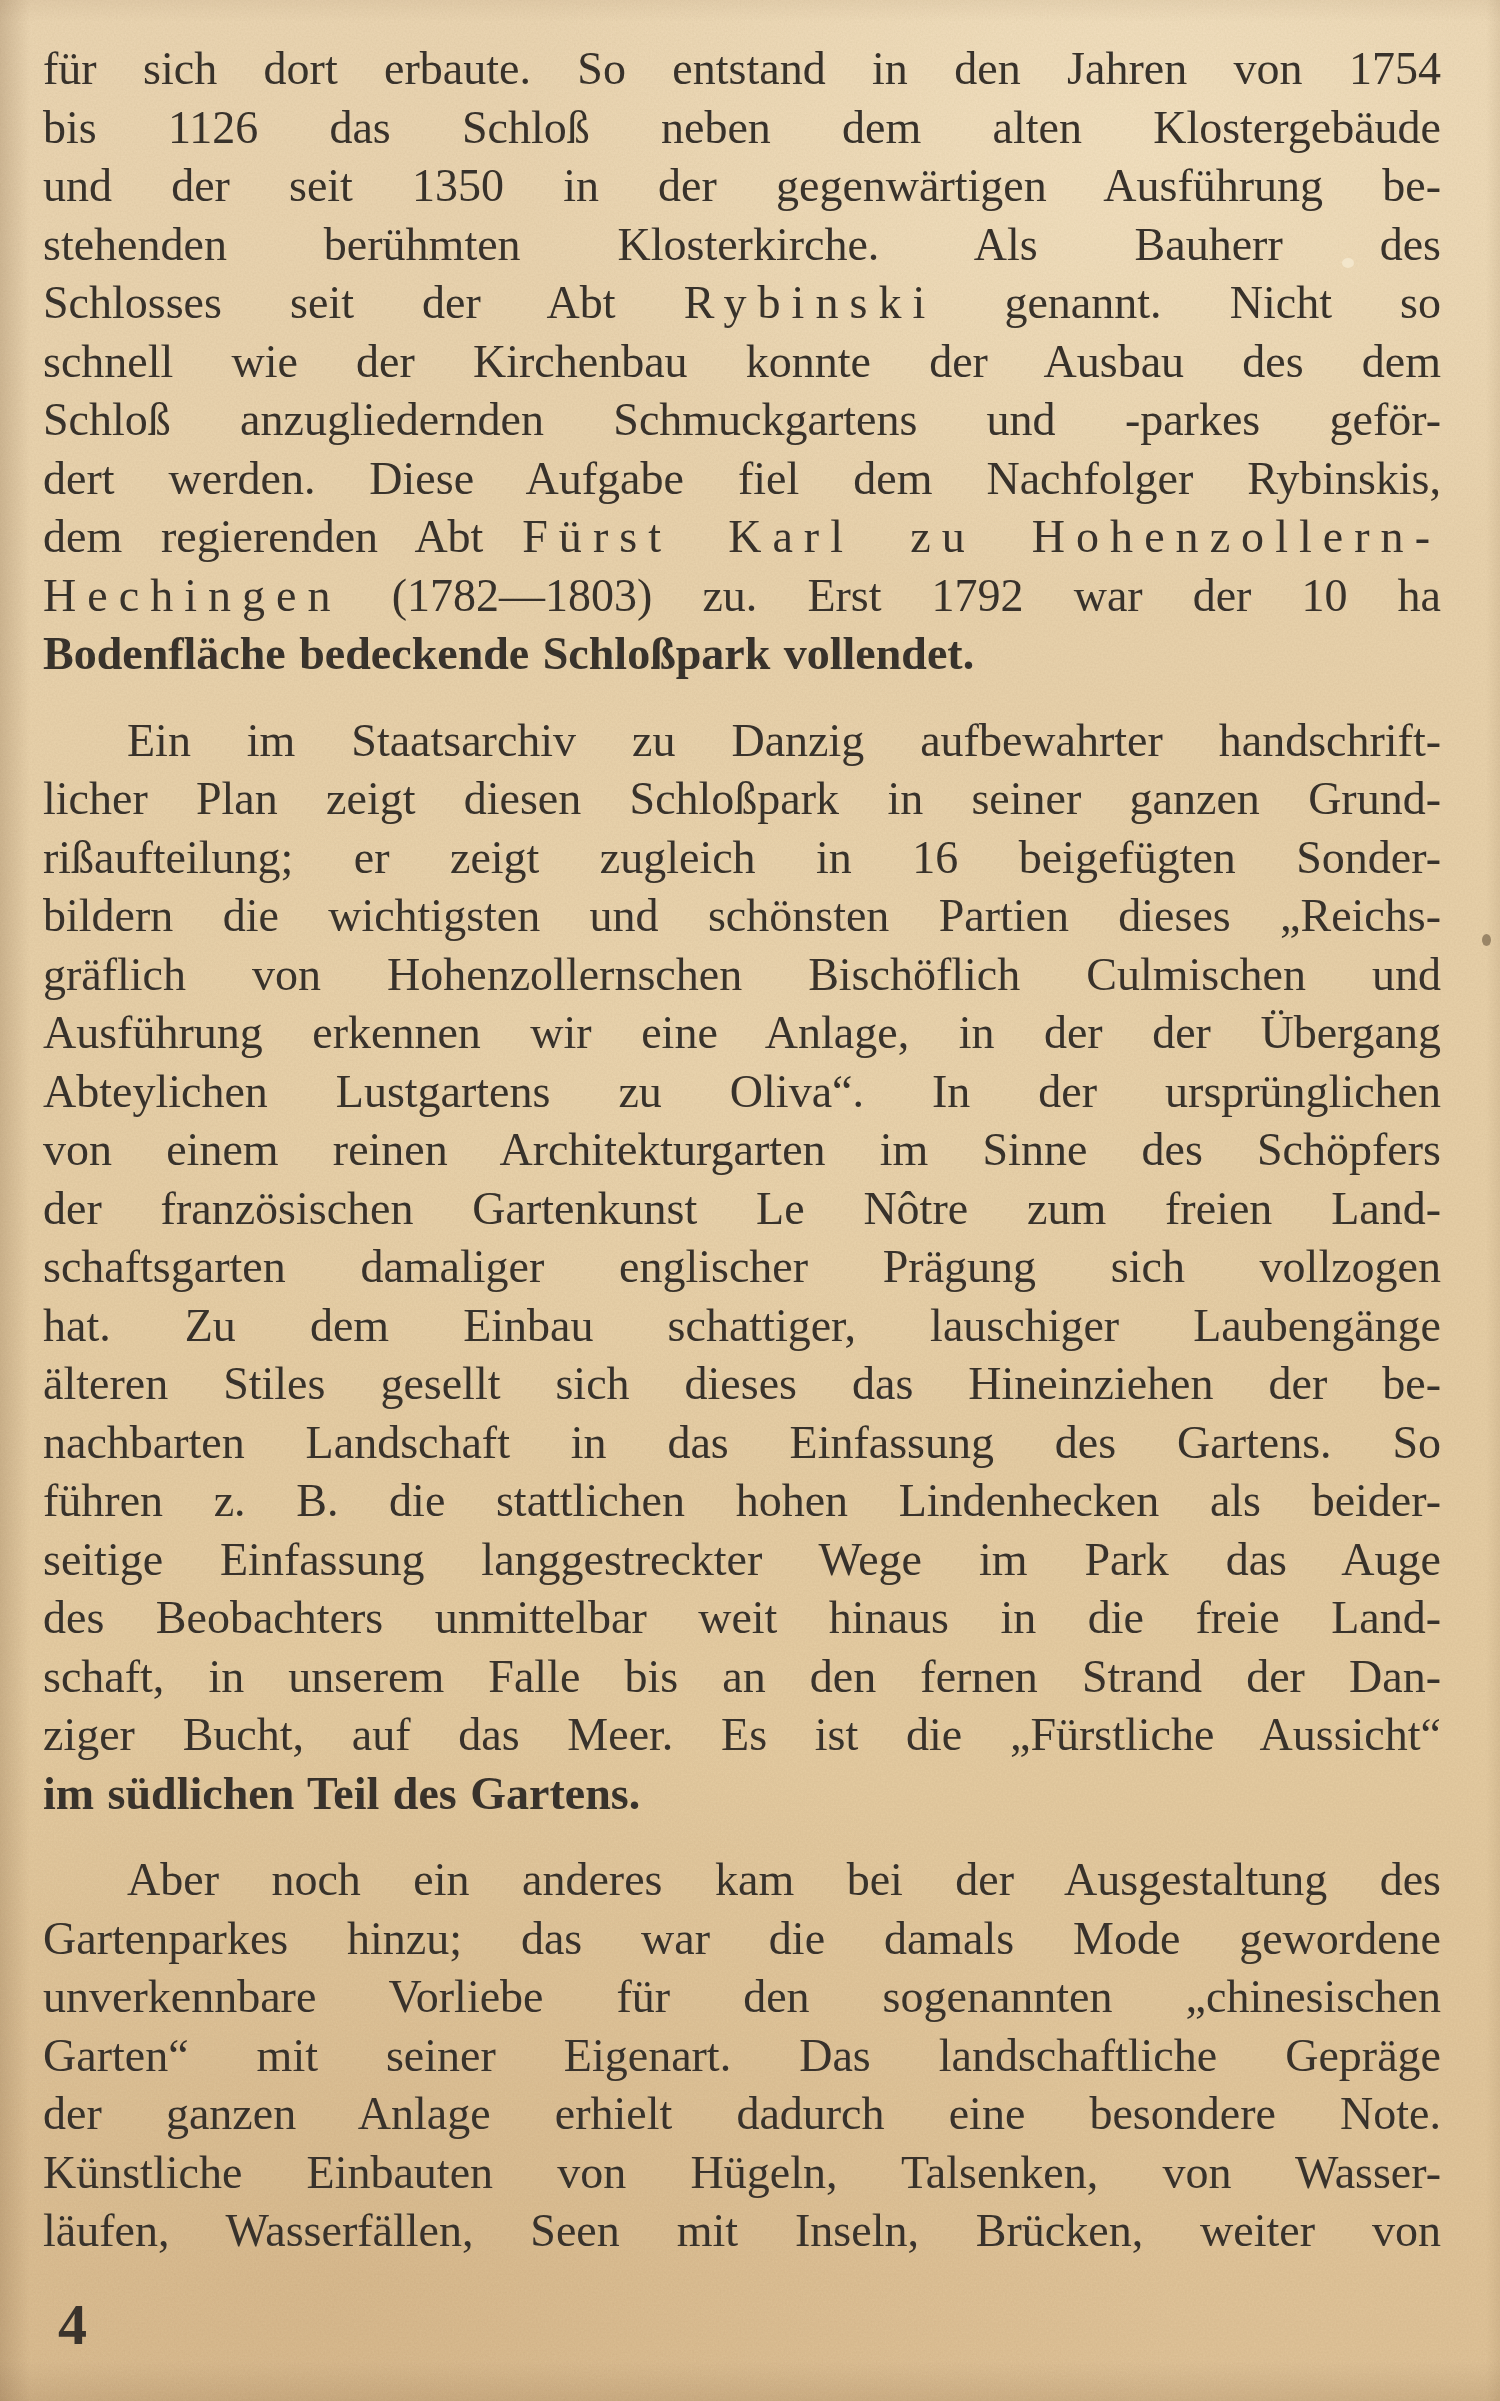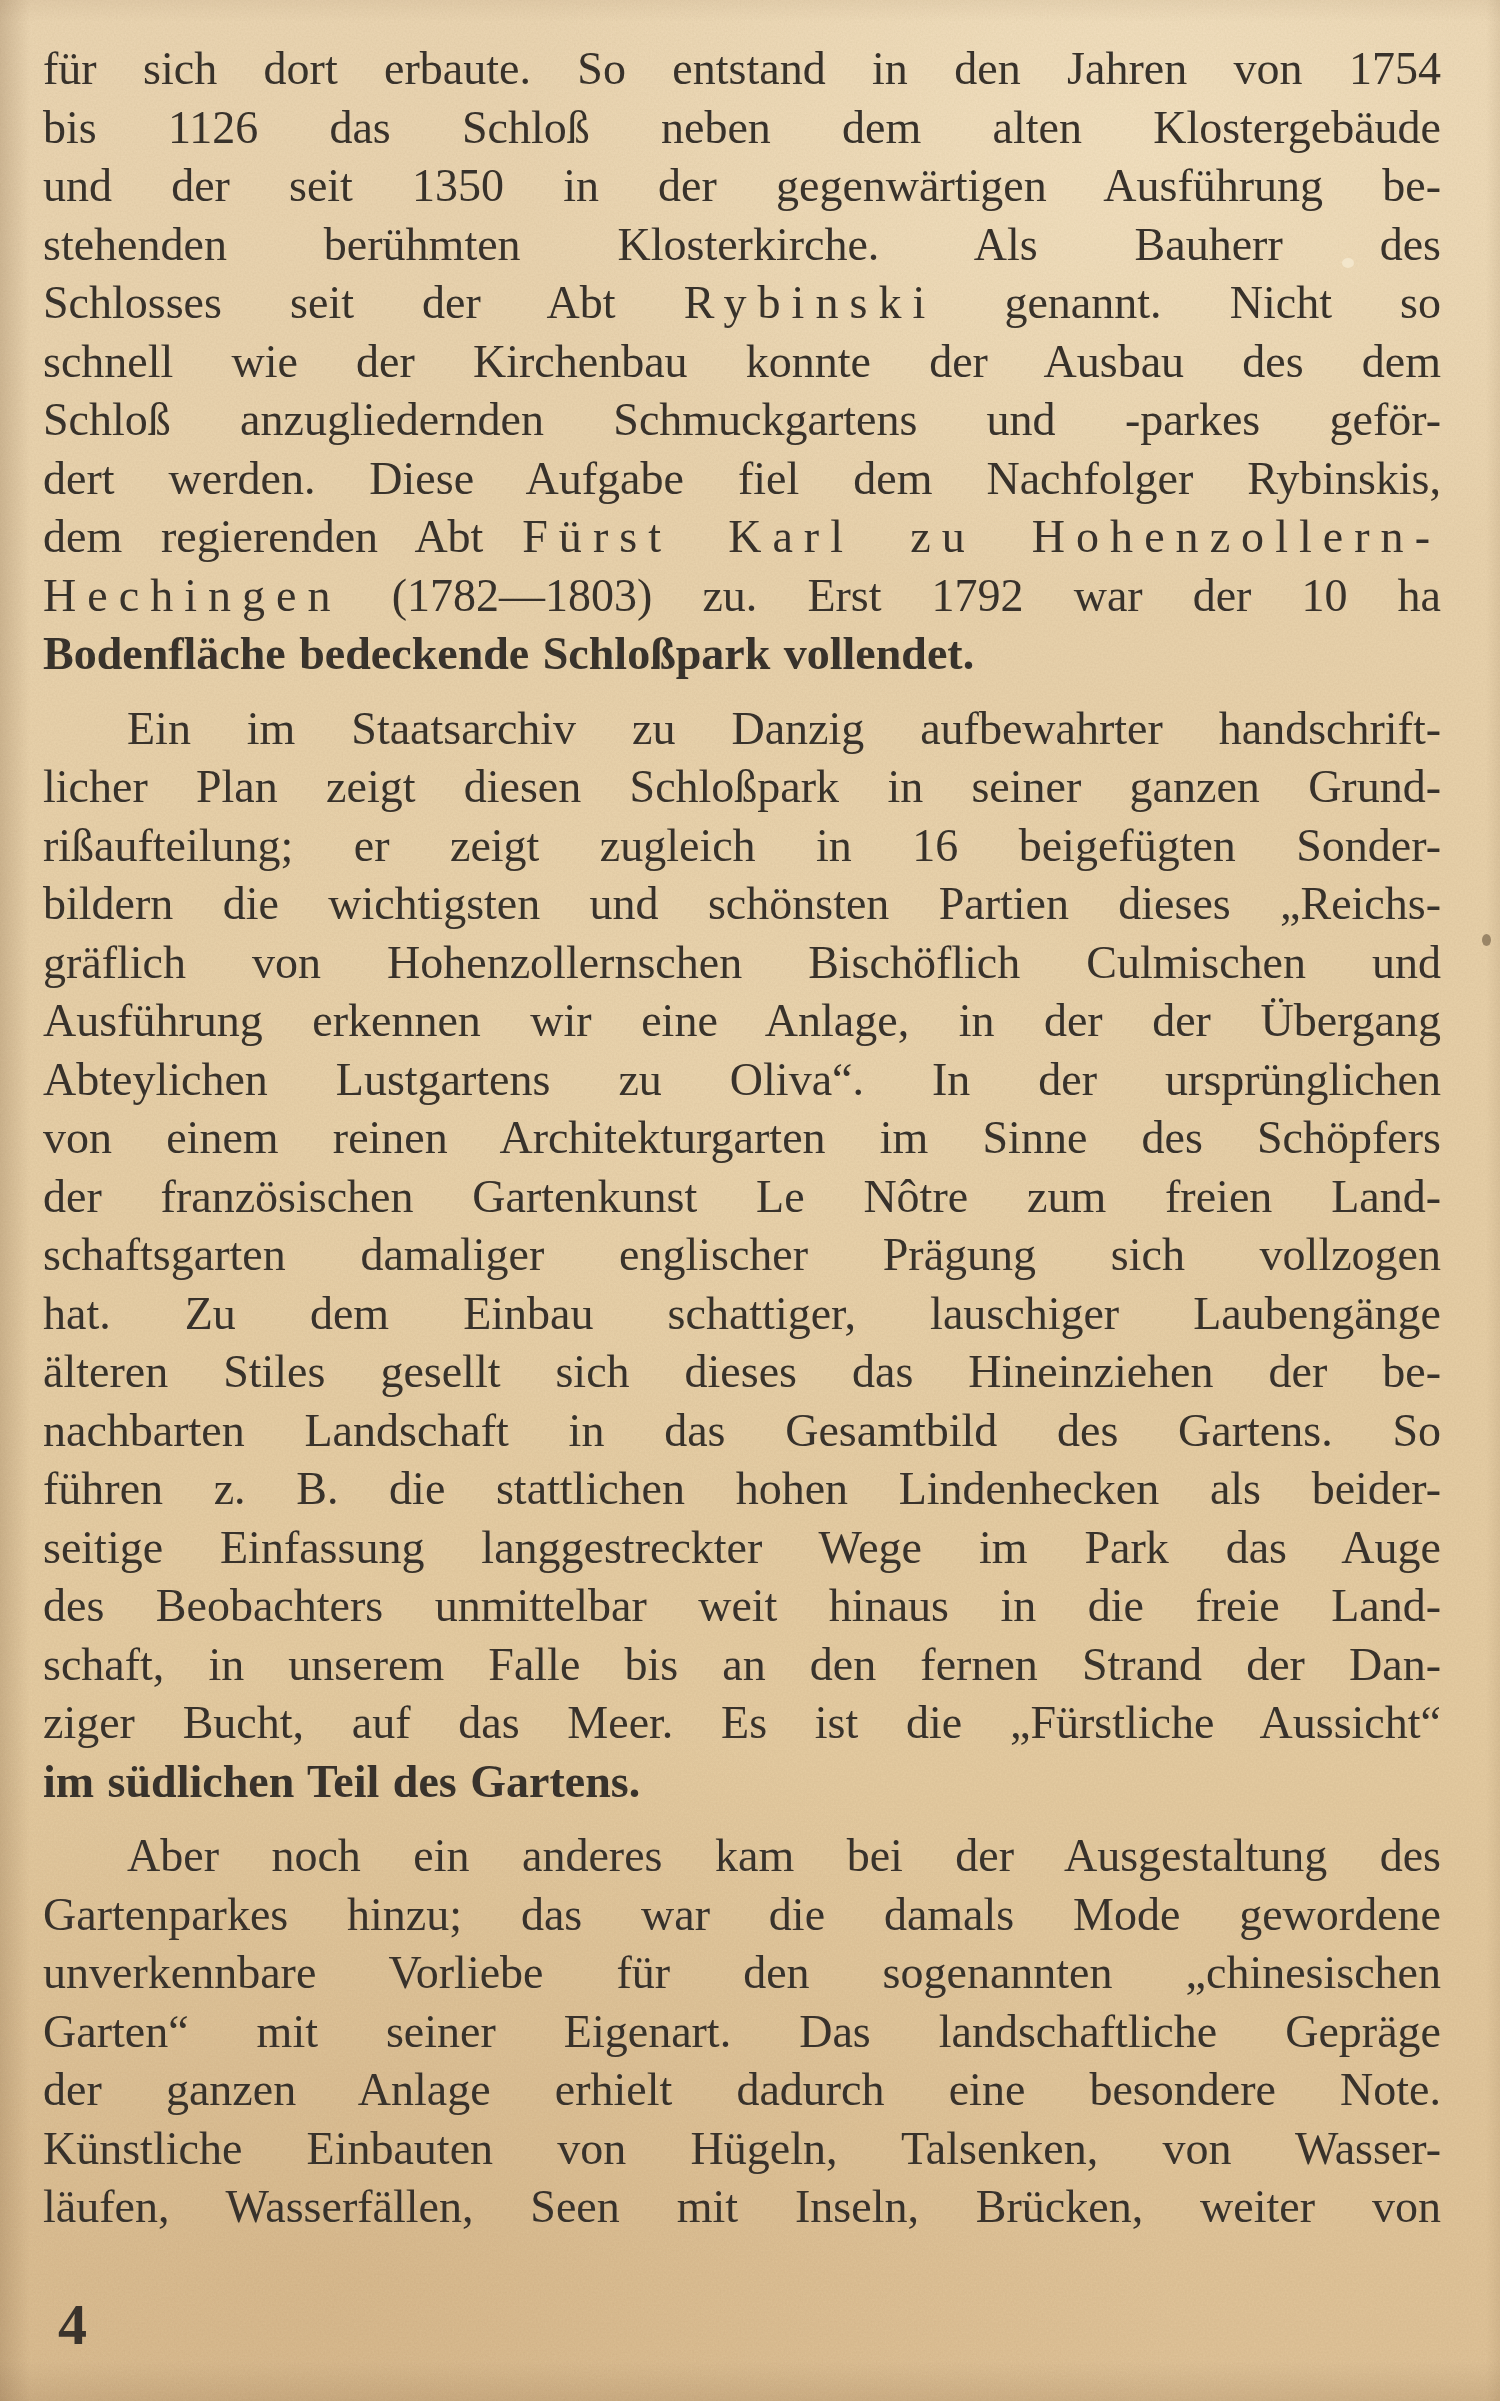--- a/index.html
+++ b/index.html
@@ -59,21 +59,21 @@
     top: 40px;
     width: 1398px;
     color: #38322b;
     font-size: 46px;
     line-height: 58.5px;
     word-spacing: 2px;
     text-rendering: optimizeLegibility;
   }
 
   .para { margin: 0; }
-  .para + .para { margin-top: 16px; }
+  .para + .para { margin-top: 28px; }
   .para.indent .line:first-child { padding-left: 84px; }
 
   .line {
     text-align: justify;
     text-align-last: justify;
   }
   .line.no-j {
     text-align-last: left;
     font-weight: bold;
   }
@@ -134,21 +134,21 @@
         <div class="line"><span class="seg">rißaufteilung; er zeigt zugleich in 16 beigefügten Sonder-</span></div>
         <div class="line"><span class="seg">bildern die wichtigsten und schönsten Partien dieses „Reichs-</span></div>
         <div class="line"><span class="seg">gräflich von Hohenzollernschen Bischöflich Culmischen und</span></div>
         <div class="line"><span class="seg">Ausführung erkennen wir eine Anlage, in der der Übergang</span></div>
         <div class="line"><span class="seg">Abteylichen Lustgartens zu Oliva“. In der ursprünglichen</span></div>
         <div class="line"><span class="seg">von einem reinen Architekturgarten im Sinne des Schöpfers</span></div>
         <div class="line"><span class="seg">der französischen Gartenkunst Le Nôtre zum freien Land-</span></div>
         <div class="line"><span class="seg">schaftsgarten damaliger englischer Prägung sich vollzogen</span></div>
         <div class="line"><span class="seg">hat. Zu dem Einbau schattiger, lauschiger Laubengänge</span></div>
         <div class="line"><span class="seg">älteren Stiles gesellt sich dieses das Hineinziehen der be-</span></div>
-        <div class="line"><span class="seg">nachbarten Landschaft in das Gesamtbild des Gartens. So</span></div>
+        <div class="line"><span class="seg">nachbarten Landschaft in das Einfassung des Gartens. So</span></div>
         <div class="line"><span class="seg">führen z. B. die stattlichen hohen Lindenhecken als beider-</span></div>
         <div class="line"><span class="seg">seitige Einfassung langgestreckter Wege im Park das Auge</span></div>
         <div class="line"><span class="seg">des Beobachters unmittelbar weit hinaus in die freie Land-</span></div>
         <div class="line"><span class="seg">schaft, in unserem Falle bis an den fernen Strand der Dan-</span></div>
         <div class="line"><span class="seg">ziger Bucht, auf das Meer. Es ist die „Fürstliche Aussicht“</span></div>
         <div class="line no-j"><span class="seg">im südlichen Teil des Gartens.</span></div>
       </div>
       <div class="para indent">
         <div class="line"><span class="seg">Aber noch ein anderes kam bei der Ausgestaltung des</span></div>
         <div class="line"><span class="seg">Gartenparkes hinzu; das war die damals Mode gewordene</span></div>

